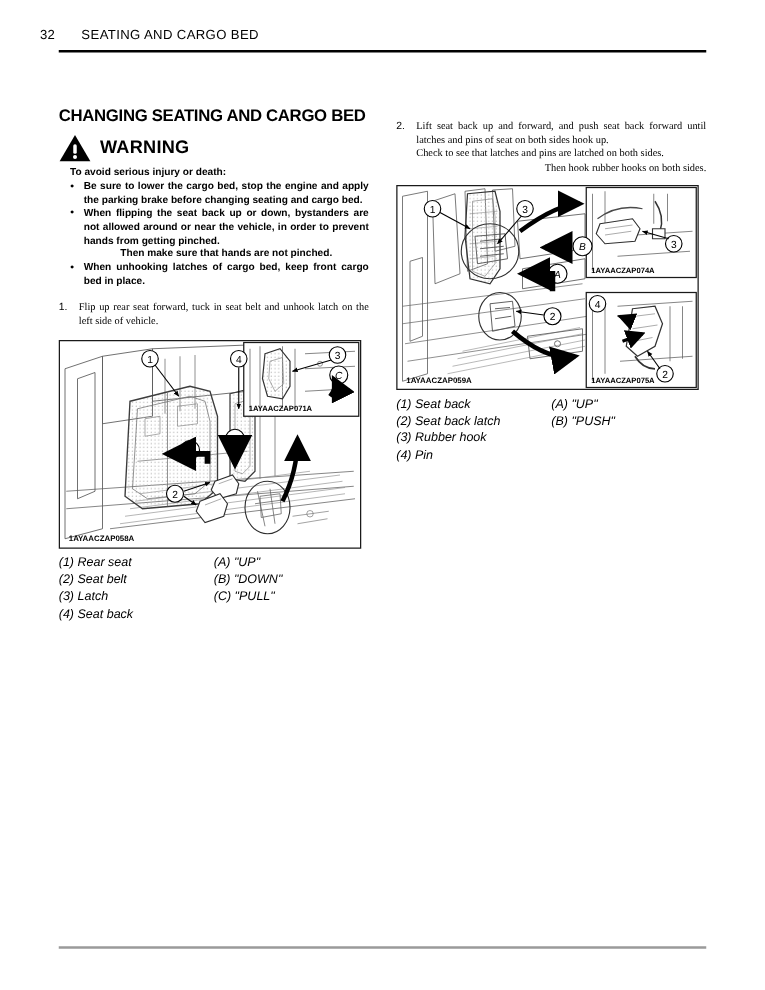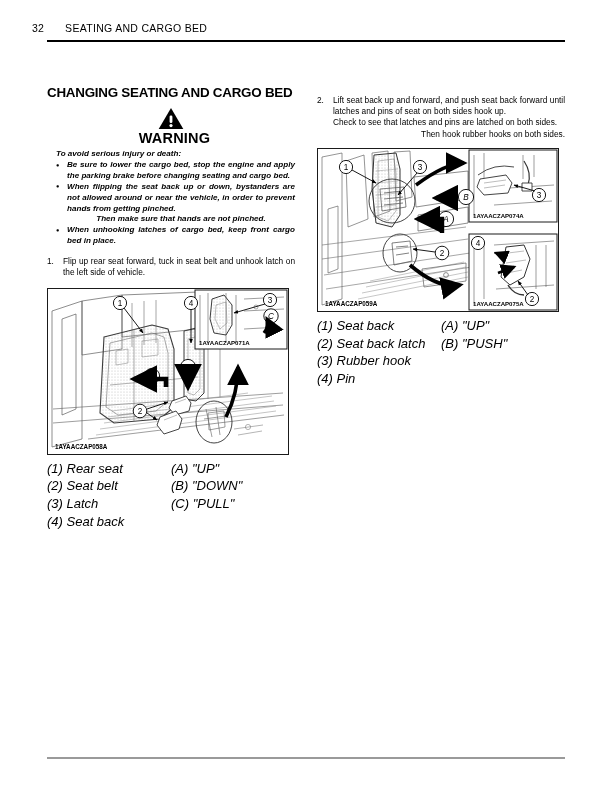--- a/index.html
+++ b/index.html
@@ -70,40 +70,38 @@
     line-height: 1.1;
     margin: 0 0 6px 0;
     white-space: nowrap;
   }
 
   
   .warning-head {
     display: flex;
     align-items: center;
     margin: 4px 0 3px 0;
-    flex-direction: column;
   }
   .warn-tri {
     width: 26px;
     height: 23px;
     flex: none;
     display: block;
   }
   .warning-word {
     font-size: 14.5px;
     font-weight: bold;
     letter-spacing: 0.2px;
     margin-left: 7px;
   }
   .warn-body {
     padding-left: 9px;
     font-size: 8.1px;
     font-weight: bold;
     line-height: 1.345;
-    font-style: italic;
   }
   .warn-lead {
     margin: 0 0 0.5px 0;
   }
   ul.warn-list {
     list-style: none;
     margin: 0;
     padding: 0;
   }
   ul.warn-list > li {
@@ -133,20 +131,21 @@
     margin-top: 9px;
   }
   .step-num {
     flex: none;
     width: 16px;
     text-align: left;
   }
   .step-text {
     flex: 1;
     text-align: justify;
+    font-family: Liberation Serif, serif;
   }
   .step-text p {
     margin: 0;
   }
   .step-text p.nojust {
     text-align: right;
   }
 
   
   .figure {
@@ -167,21 +166,21 @@
   }
   .figure svg {
     display: block;
     width: 100%;
     height: 100%;
   }
 
   
   .legend {
     margin-top: 5px;
-    font-size: 13px;
+    font-size: 10px;
     font-style: italic;
     line-height: 1.365;
     display: flex;
   }
   .legend-col {
     width: 50%;
   }
   .legend-col div {
     white-space: nowrap;
   }

